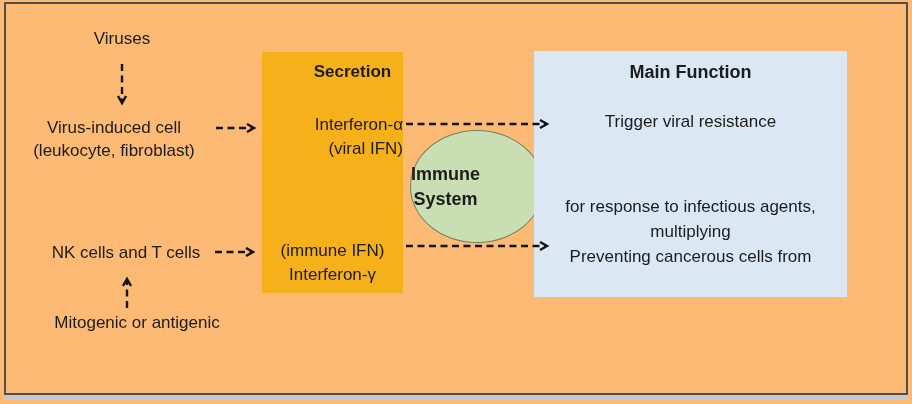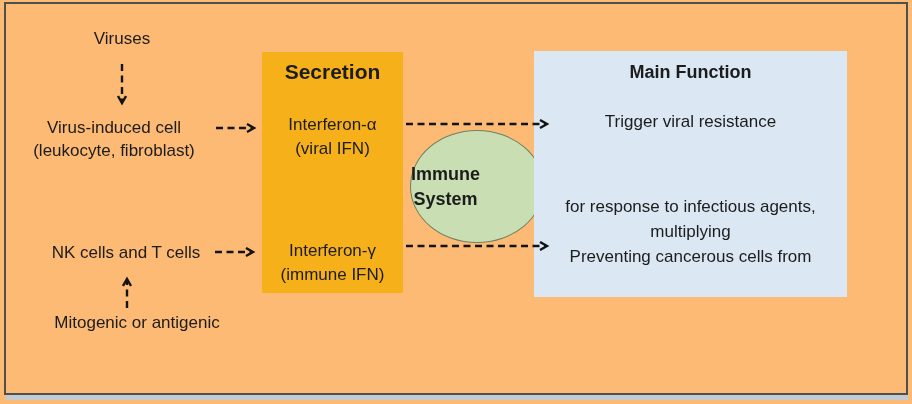--- a/index.html
+++ b/index.html
@@ -27,22 +27,22 @@
   .t-viruses{left:62px;top:28px;width:120px;}
   .t-cell{left:8px;top:116px;width:212px;line-height:23px;}
   .t-nk{left:40px;top:242px;width:172px;}
   .t-stimuli{left:38px;top:311px;width:198px;line-height:24px;}
 
   
   .secretion-box{
     position:absolute;left:262px;top:52px;width:141px;height:241px;
     background:var(--secretion-box-bg,#F5B01A);
   }
-  .sec-title{left:0;top:9px;width:141px;font-size:21px;}
-  .sec-alpha{left:0;top:61px;width:141px;line-height:24px;}
+  .sec-title{left:0;top:9px;width:141px;font-size:17px;padding-left:20px;}
+  .sec-alpha{left:0;top:61px;width:141px;line-height:24px;text-align:right;}
   .sec-gamma{left:0;top:187px;width:141px;line-height:24px;}
   .secretion-box .txt{position:absolute;}
 
   
   .immune-ellipse{
     position:absolute;left:410px;top:130px;width:132px;height:111px;
     background:var(--ellipse-fill,#C9DEB3);
     border:1.5px solid var(--ellipse-border,#72805f);
     border-radius:50%;
     display:flex;align-items:center;justify-content:flex-start;
@@ -88,22 +88,22 @@
     <div>Mitogenic or antigenic</div>
   </div>
 
   <div class="secretion-box">
     <div class="txt bold sec-title">Secretion</div>
     <div class="txt sec-alpha">
       <div>Interferon-α</div>
       <div>(viral IFN)</div>
     </div>
     <div class="txt sec-gamma">
+      <div>(immune IFN)</div>
       <div>Interferon-γ</div>
-      <div>(immune IFN)</div>
     </div>
   </div>
 
   <div class="immune-ellipse">
     <div>
       <div>Immune</div>
       <div>System</div>
     </div>
   </div>
 

